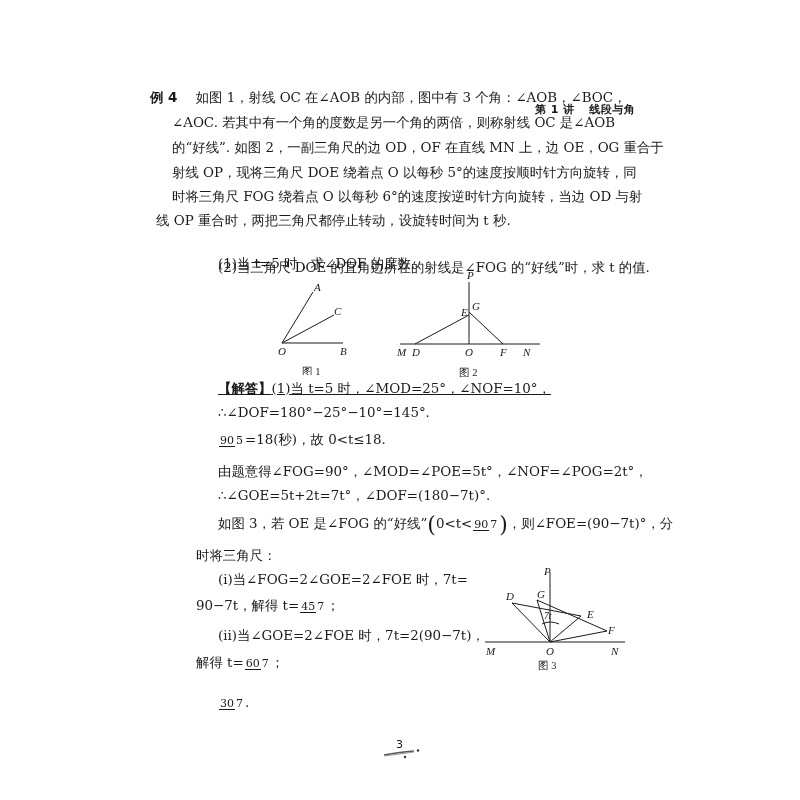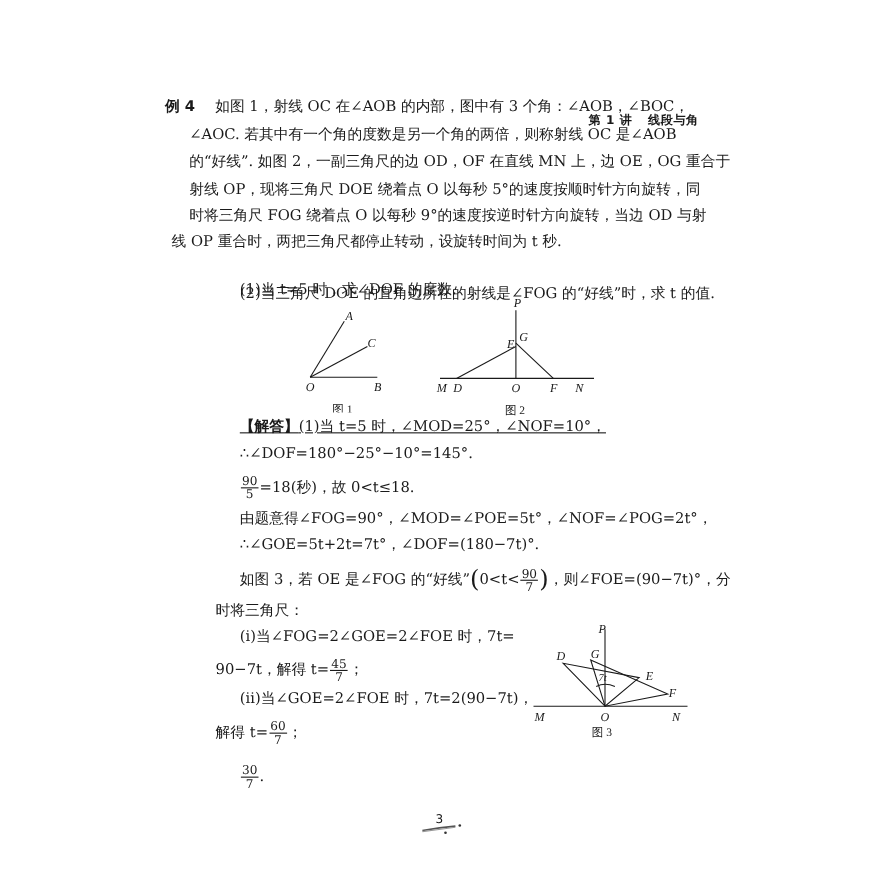--- a/index.html
+++ b/index.html
@@ -2,21 +2,21 @@
 <html><head>
 <meta charset="utf-8">
 <style>
   html,body{margin:0;padding:0;background:#fff;}
   body{width:800px;height:800px;position:relative;overflow:hidden;
        font-family:"DejaVu Serif","Liberation Serif",serif;color:#1a1a1a;}
   .abs{position:absolute;white-space:nowrap;}
   .hdr{font-family:"DejaVu Sans","Liberation Sans",sans-serif;font-weight:bold;font-size:11px;letter-spacing:0.5px;margin-top:48px;}
   .line{font-size:13.4px;line-height:16px;}
   .bold{font-weight:bold;font-family:"DejaVu Sans","Liberation Sans",sans-serif;}
-  .frac{display:inline-flex;flex-direction:column;align-items:center;vertical-align:middle;font-size:11px;line-height:11px;margin:0 1px;}
+  .frac{display:inline-flex;align-items:center;vertical-align:middle;font-size:11px;line-height:11px;margin:0 1px;}
   .frac .num{border-bottom:1px solid #1a1a1a;padding:0 1px;}
   .frac .den{padding:0 1px;}
   .paren{font-size:22px;vertical-align:middle;line-height:16px;}
   svg text{font-family:"Liberation Serif","DejaVu Serif",serif;font-style:italic;font-size:11px;fill:#1a1a1a;}
   svg .cap{font-style:normal;font-size:10.5px;}
   .pagenum{font-family:"DejaVu Sans","Liberation Sans",sans-serif;font-size:11px;}
 </style>
 </head>
 <body>
 
@@ -26,21 +26,21 @@
 </div>
 
 <div>
   <div class="abs line" style="left:150px;top:90px;text-align:center;">
     <span class="bold">例 4</span>
     <span style="margin-left:14px;">如图 1，射线 OC 在∠AOB 的内部，图中有 3 个角：∠AOB，∠BOC，</span>
   </div>
   <div class="abs line" style="left:172px;top:115px;">∠AOC. 若其中有一个角的度数是另一个角的两倍，则称射线 OC 是∠AOB</div>
   <div class="abs line" style="left:172px;top:140px;">的“好线”. 如图 2，一副三角尺的边 OD，OF 在直线 MN 上，边 OE，OG 重合于</div>
   <div class="abs line" style="left:172px;top:165px;">射线 OP，现将三角尺 DOE 绕着点 O 以每秒 5°的速度按顺时针方向旋转，同</div>
-  <div class="abs line" style="left:172px;top:189px;">时将三角尺 FOG 绕着点 O 以每秒 9°的速度按逆时针方向旋转，当边 OD 与射</div>
+  <div class="abs line" style="left:172px;top:189px;">时将三角尺 FOG 绕着点 O 以每秒 6°的速度按逆时针方向旋转，当边 OD 与射</div>
   <div class="abs line" style="left:156px;top:213px;text-align:center;">线 OP 重合时，两把三角尺都停止转动，设旋转时间为 t 秒.</div>
   <div class="abs line" style="left:218px;top:236px;margin-top:20px;">(1)当 t=5 时，求∠DOF 的度数.</div>
   <div class="abs line" style="left:218px;top:260px;">(2)当三角尺 DOE 的直角边所在的射线是∠FOG 的“好线”时，求 t 的值.</div>
 </div>
 
 <svg class="abs" style="left:270px;top:275px;" width="100" height="100">
   <g stroke="#1a1a1a" stroke-width="1" fill="none">
     <line x1="12" y1="68" x2="43" y2="17"></line>
     <line x1="12" y1="68" x2="64" y2="40"></line>
     <line x1="12" y1="68" x2="73" y2="68"></line>

